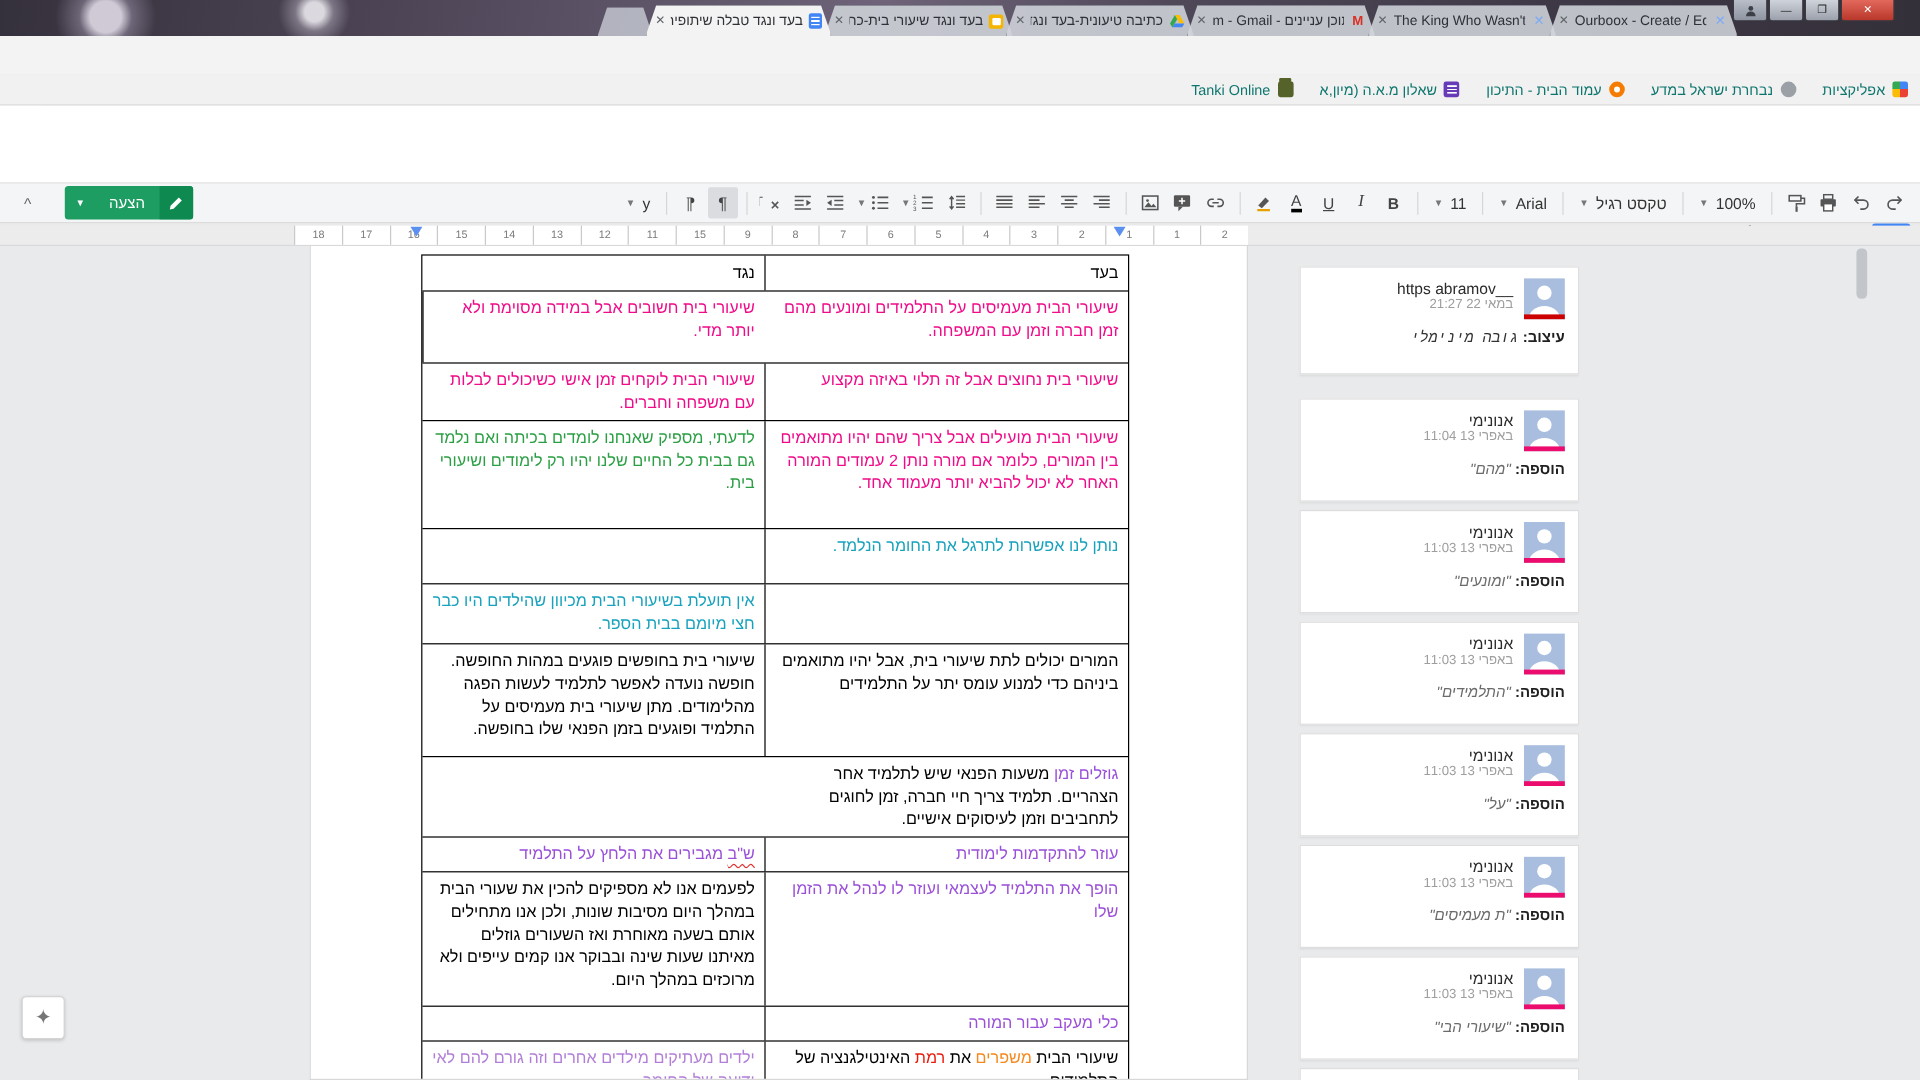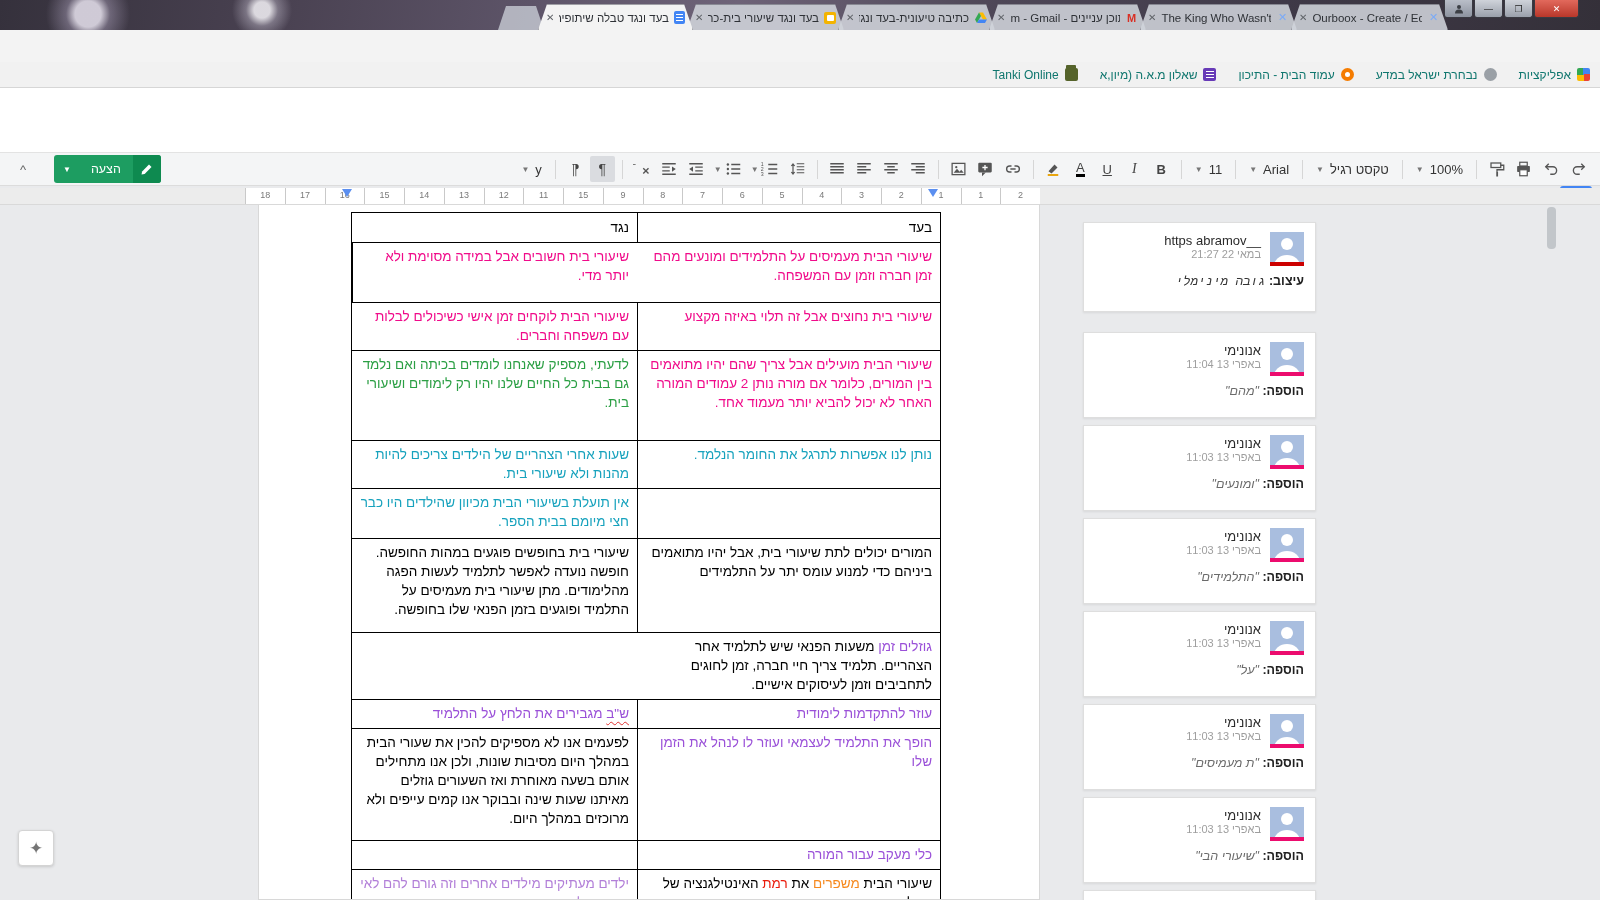--- a/index.html
+++ b/index.html
@@ -500,21 +500,20 @@
         <div class="trow" style="min-height: 42px;">
           <div class="tcell forcell"><span style="color: rgb(240, 11, 138);">שיעורי בית  נחוצים אבל זה תלוי באיזה מקצוע</span></div>
           <div class="tcell"><span style="color: rgb(240, 11, 138);">שיעורי הבית לוקחים זמן אישי כשיכולים לבלות עם משפחה וחברים.</span></div>
         </div>
         <div class="trow" style="min-height: 90px;">
           <div class="tcell forcell"><span style="color: rgb(240, 11, 138);">שיעורי הבית מועילים אבל צריך שהם יהיו מתואמים בין המורים, כלומר אם מורה נותן 2 עמודים המורה האחר לא יכול להביא יותר מעמוד אחד.</span></div>
           <div class="tcell"><span style="color: rgb(43, 159, 68);">לדעתי, מספיק שאנחנו לומדים בכיתה ואם נלמד גם בבית כל החיים שלנו יהיו רק לימודים ושיעורי בית.</span></div>
         </div>
         <div class="trow" style="min-height: 46px;">
           <div class="tcell forcell"><span style="color: rgb(23, 162, 189);">נותן לנו אפשרות לתרגל את החומר הנלמד.</span></div>
-          <div class="tcell"><span style="color: rgb(23, 162, 189);">שעות אחרי הצהריים של הילדים צריכים להיות מהנות ולא שיעורי בית.</span></div>
         </div>
         <div class="trow" style="min-height: 50px;">
           <div class="tcell forcell"></div>
           <div class="tcell"><span style="color: rgb(23, 162, 189);">אין תועלת בשיעורי הבית מכיוון שהילדים היו כבר חצי מיומם בבית הספר.</span></div>
         </div>
         <div class="trow" style="min-height: 94px;">
           <div class="tcell forcell"><span style="color: rgb(0, 0, 0);">המורים יכולים לתת שיעורי בית, אבל יהיו מתואמים ביניהם כדי למנוע עומס יתר על התלמידים</span></div>
           <div class="tcell"><span style="color: rgb(0, 0, 0);">שיעורי בית בחופשים פוגעים במהות החופשה. חופשה נועדה לאפשר לתלמיד לעשות הפגה מהלימודים. מתן שיעורי בית מעמיסים על התלמיד ופוגעים בזמן הפנאי שלו בחופשה.</span></div>
         </div>
         <div class="trow" style="min-height: 62px;">

